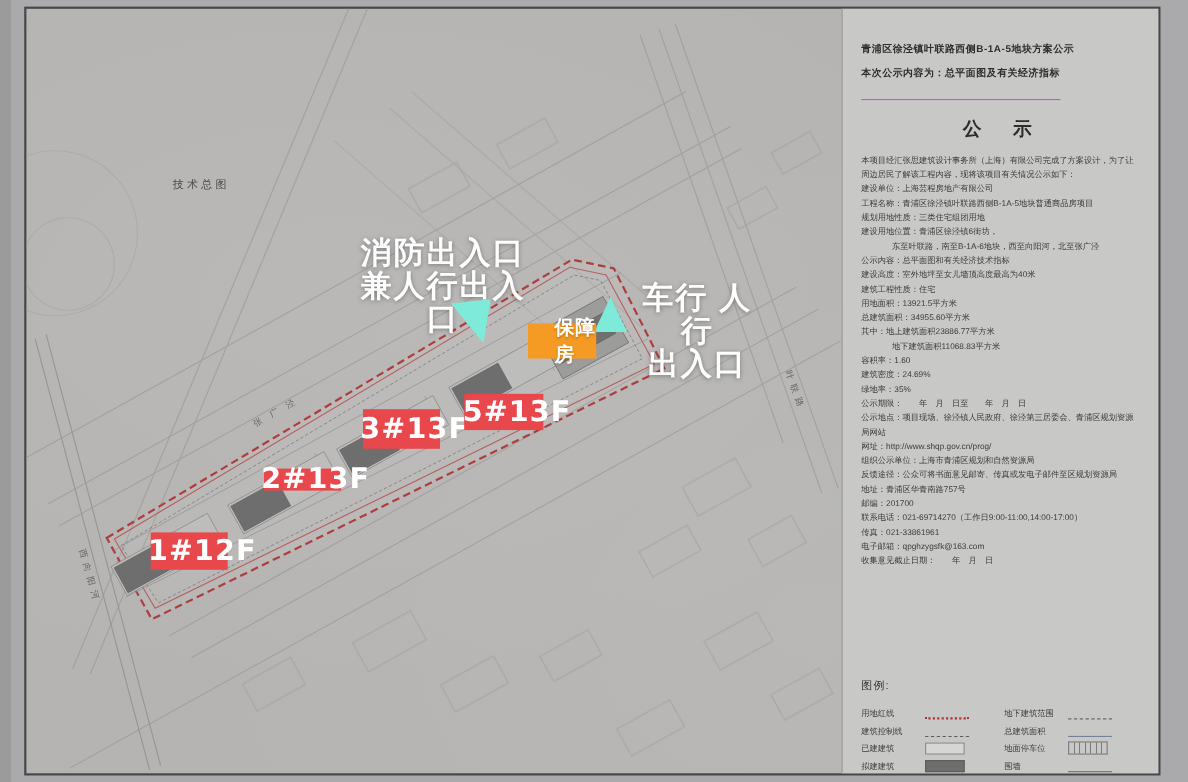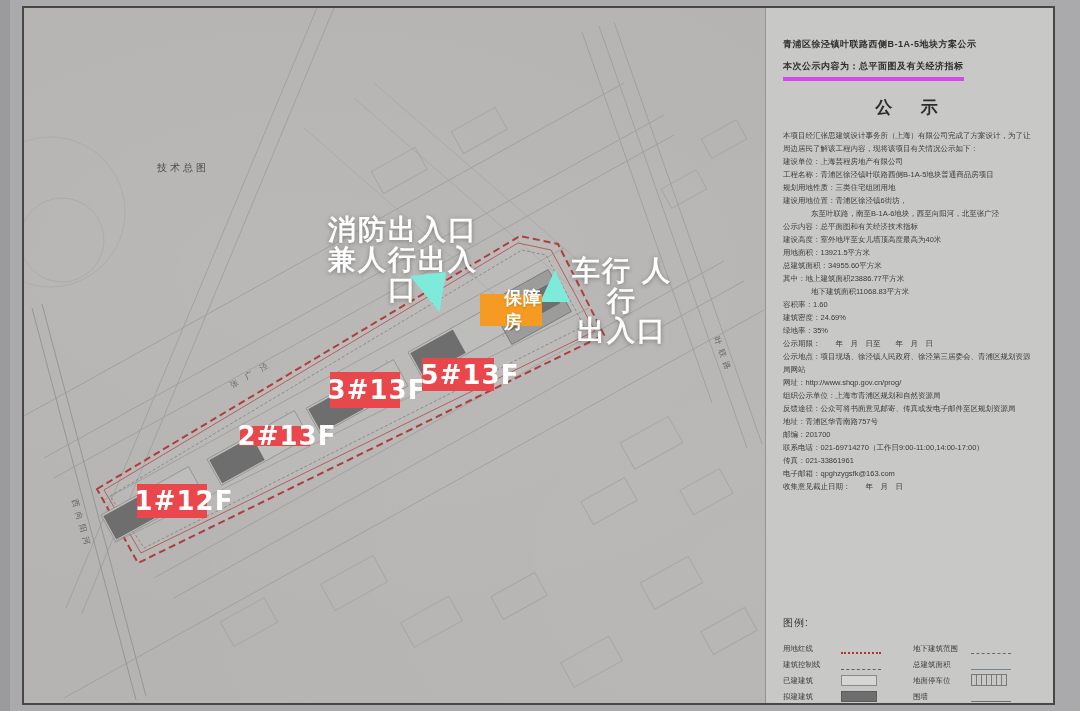--- a/index.html
+++ b/index.html
@@ -43,21 +43,21 @@
   .tag-b5{left:398px;top:330px;width:72px;height:33px;margin-top:20px;}
   .tag-bf{left:456px;top:286px;width:62px;height:32px;}
   
   .panel{
     position:absolute;left:741px;top:0;width:288px;height:695px;box-sizing:border-box;
     background:#c8c8c6;border-left:1px solid #93938f;
     color:#383838;
   }
   .hdr{padding:30px 17px 0 17px;font-size:9px;font-weight:bold;color:#2e2e2e;}
   .hdr-l1{margin-bottom:9px;letter-spacing:.5px;}
-  .hdr-l2{display:inline-block;border-bottom:4px solid #d946ef;padding-bottom:4px;letter-spacing:.5px;}
+  .hdr-l2{display:inline-block;border-bottom:1px solid #d946ef;padding-bottom:17px;letter-spacing:.5px;}
   .notice-title{
     text-align:center;font-size:17px;font-weight:bold;color:#2c2c2c;
     letter-spacing:12px;margin:15px 0 10px 6px;
   }
   .body-lines{padding:0 17px;font-size:7.5px;line-height:13px;color:#3b3b3b;}
   .bl{white-space:normal;}
   .bl.indent{padding-left:28px;}
   
   .legend{position:absolute;left:17px;right:10px;top:608px;}
   .lg-title{font-size:10px;color:#333;margin-bottom:8px;letter-spacing:1px;}
@@ -165,21 +165,21 @@
     <text x="208" y="380" font-size="8" letter-spacing="9" fill="#656565" transform="rotate(-29.5 208 380)">张广泾</text>
     <text x="690" y="330" font-size="8" letter-spacing="5" fill="#626262" transform="rotate(70 690 330)">叶联路</text>
   </svg>
 
   <div class="callout" style="left:296px;top:207px;width:166px;">
     <div>消防出入口</div>
     <div>兼人行出入口</div>
   </div>
   <div class="tri tri1"></div>
 
-  <div class="callout" style="left:536px;top:248px;width:124px;">
+  <div class="callout" style="left:548px;top:248px;width:124px;">
     <div>车行 人行</div>
     <div>出入口</div>
   </div>
   <div class="tri tri2"></div>
 
   <div class="tag tag-orange tag-bf">保障房</div>
 
   <div class="tag tag-red tag-b1">1#12F</div>
   <div class="tag tag-red tag-b2">2#13F</div>
   <div class="tag tag-red tag-b3">3#13F</div>
@@ -195,20 +195,21 @@
 
     <div class="body-lines">
       <div class="bl">本项目经汇张思建筑设计事务所（上海）有限公司完成了方案设计，为了让周边居民了解该工程内容，现将该项目有关情况公示如下：</div>
       <div class="bl">建设单位：上海芸程房地产有限公司</div>
       <div class="bl">工程名称：青浦区徐泾镇叶联路西侧B-1A-5地块普通商品房项目</div>
       <div class="bl">规划用地性质：三类住宅组团用地</div>
       <div class="bl">建设用地位置：青浦区徐泾镇6街坊，</div>
       <div class="bl indent">东至叶联路，南至B-1A-6地块，西至向阳河，北至张广泾</div>
       <div class="bl">公示内容：总平面图和有关经济技术指标</div>
       <div class="bl">建设高度：室外地坪至女儿墙顶高度最高为40米</div>
+      <div class="bl">建筑工程性质：住宅</div>
       <div class="bl">用地面积：13921.5平方米</div>
       <div class="bl">总建筑面积：34955.60平方米</div>
       <div class="bl">其中：地上建筑面积23886.77平方米</div>
       <div class="bl indent">地下建筑面积11068.83平方米</div>
       <div class="bl">容积率：1.60</div>
       <div class="bl">建筑密度：24.69%</div>
       <div class="bl">绿地率：35%</div>
       <div class="bl">公示期限：　　年　月　日至　　年　月　日</div>
       <div class="bl">公示地点：项目现场、徐泾镇人民政府、徐泾第三居委会、青浦区规划资源局网站</div>
       <div class="bl">网址：http://www.shqp.gov.cn/prog/</div>

